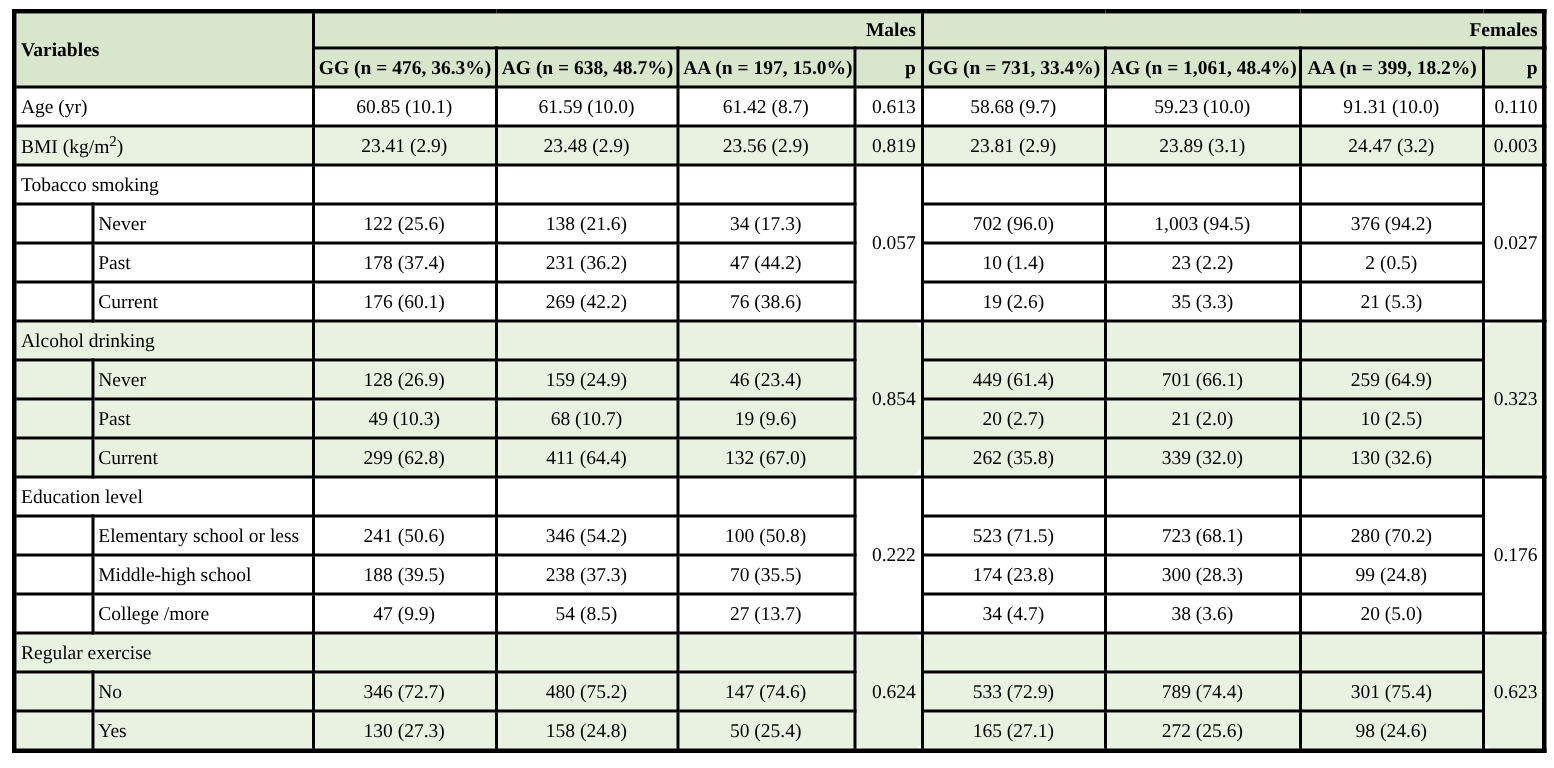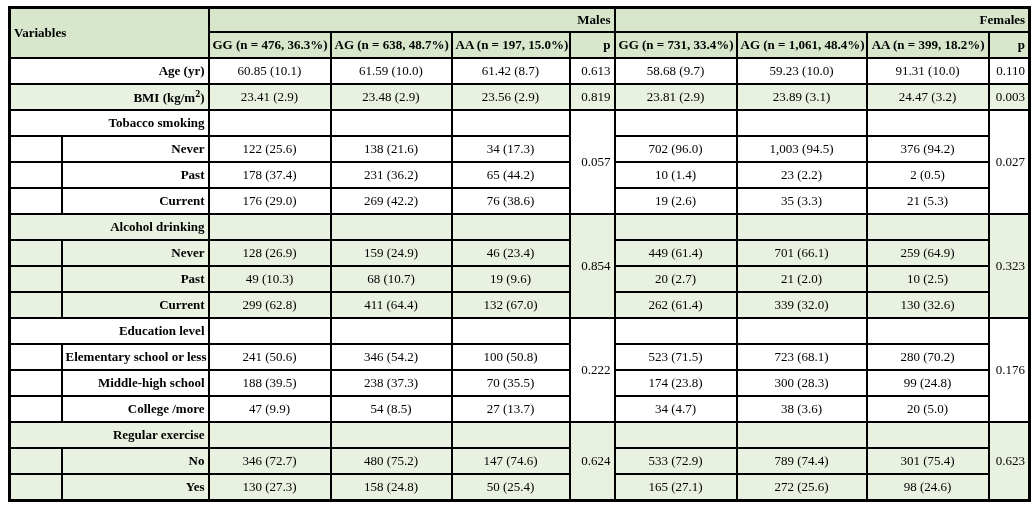--- a/index.html
+++ b/index.html
@@ -28,24 +28,24 @@
     vertical-align:middle;
   }
   thead th{
     background:var(--header-green);
     font-weight:bold;
     text-align:right;
     padding:0 1px;
   }
   thead tr.r1 th{height:22px;}
   th.var-head{text-align:left;vertical-align:top;padding:3px 0 0 4px;}
-  td.label{text-align:right;padding-left:4px;font-weight:bold;}
+  td.label{text-align:left;padding-left:4px;}
   td.val{text-align:center;}
   td.pval{text-align:right;}
-  td.ptop{vertical-align:top;padding-top:4px;}
+  td.ptop{vertical-align:top;padding-top:4px;border-radius:10px;}
   tr.shade td{background:var(--row-green);}
   sup{font-size:10px;}
 </style>
 </head>
 <body>
 
 <table class="stat">
   <colgroup>
     <col style="width:52px">
       <col style="width:147px">
@@ -117,29 +117,29 @@
         <td class="val">34 (17.3)</td>
         <td class="val">702 (96.0)</td>
         <td class="val">1,003 (94.5)</td>
         <td class="val">376 (94.2)</td>
       </tr>
       <tr>
         <td></td>
         <td class="label">Past</td>
         <td class="val">178 (37.4)</td>
         <td class="val">231 (36.2)</td>
-        <td class="val">65 (44.2)</td>
+        <td class="val">47 (44.2)</td>
         <td class="val">10 (1.4)</td>
         <td class="val">23 (2.2)</td>
         <td class="val">2 (0.5)</td>
       </tr>
       <tr>
         <td></td>
         <td class="label">Current</td>
-        <td class="val">176 (29.0)</td>
+        <td class="val">176 (60.1)</td>
         <td class="val">269 (42.2)</td>
         <td class="val">76 (38.6)</td>
         <td class="val">19 (2.6)</td>
         <td class="val">35 (3.3)</td>
         <td class="val">21 (5.3)</td>
       </tr>
       <tr class="shade">
         <td class="label" colspan="2">Alcohol drinking</td>
         <td class="val"></td>
         <td class="val"></td>
@@ -169,21 +169,21 @@
         <td class="val">20 (2.7)</td>
         <td class="val">21 (2.0)</td>
         <td class="val">10 (2.5)</td>
       </tr>
       <tr class="shade">
         <td></td>
         <td class="label">Current</td>
         <td class="val">299 (62.8)</td>
         <td class="val">411 (64.4)</td>
         <td class="val">132 (67.0)</td>
-        <td class="val">262 (61.4)</td>
+        <td class="val">262 (35.8)</td>
         <td class="val">339 (32.0)</td>
         <td class="val">130 (32.6)</td>
       </tr>
       <tr>
         <td class="label" colspan="2">Education level</td>
         <td class="val"></td>
         <td class="val"></td>
         <td class="val"></td>
         <td class="pval ptop" rowspan="4">0.222</td>
         <td class="val"></td>

